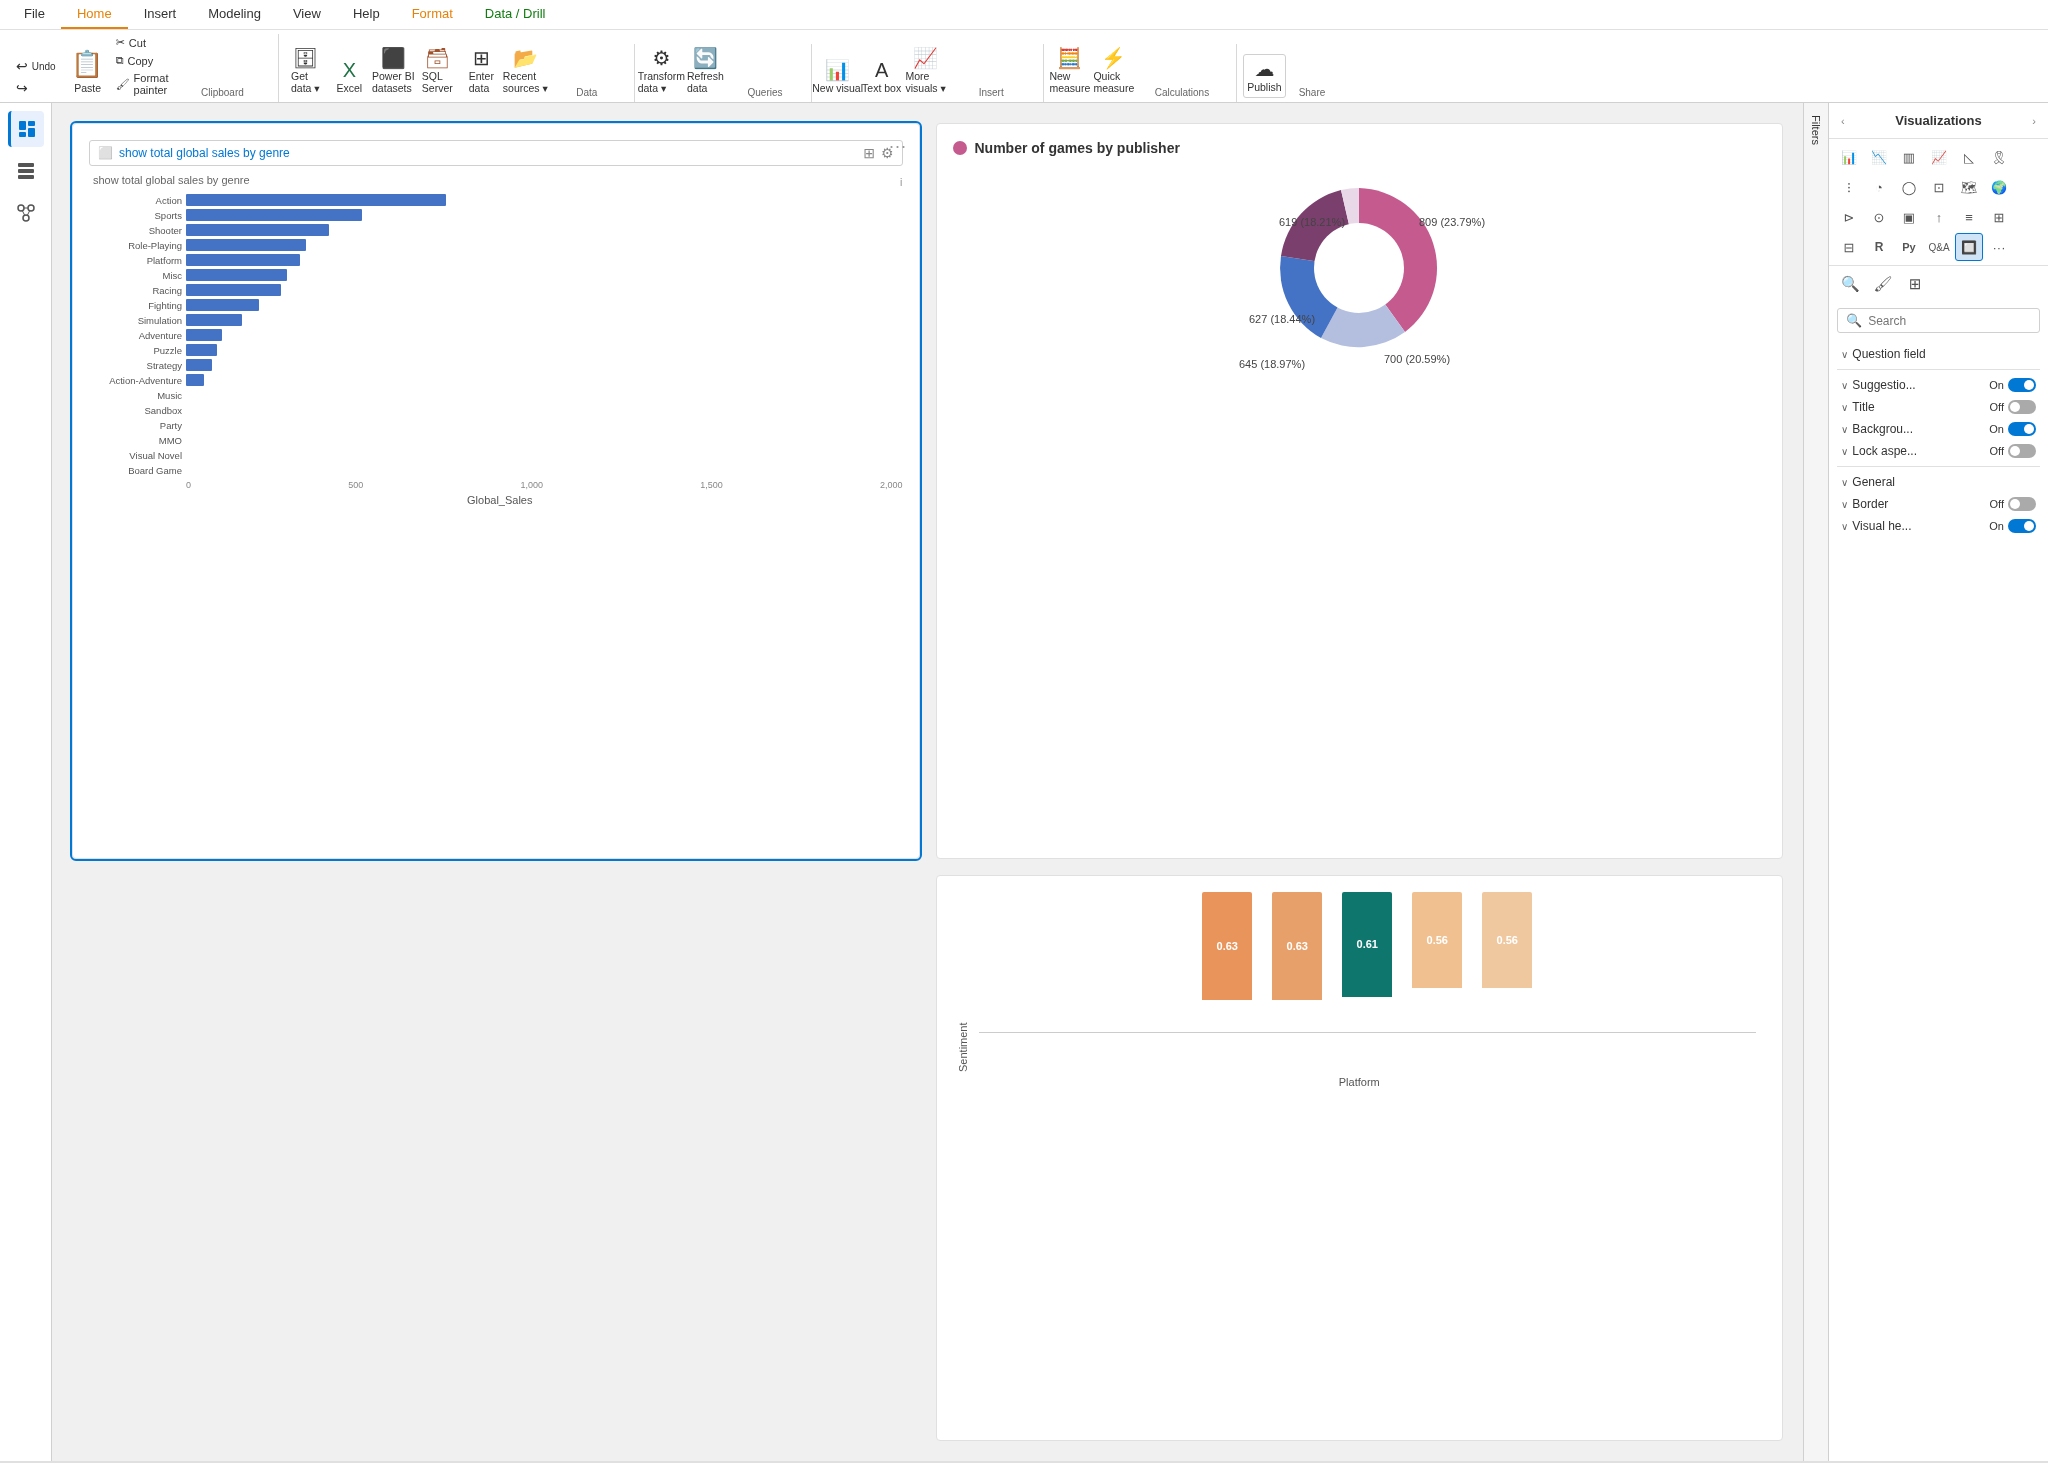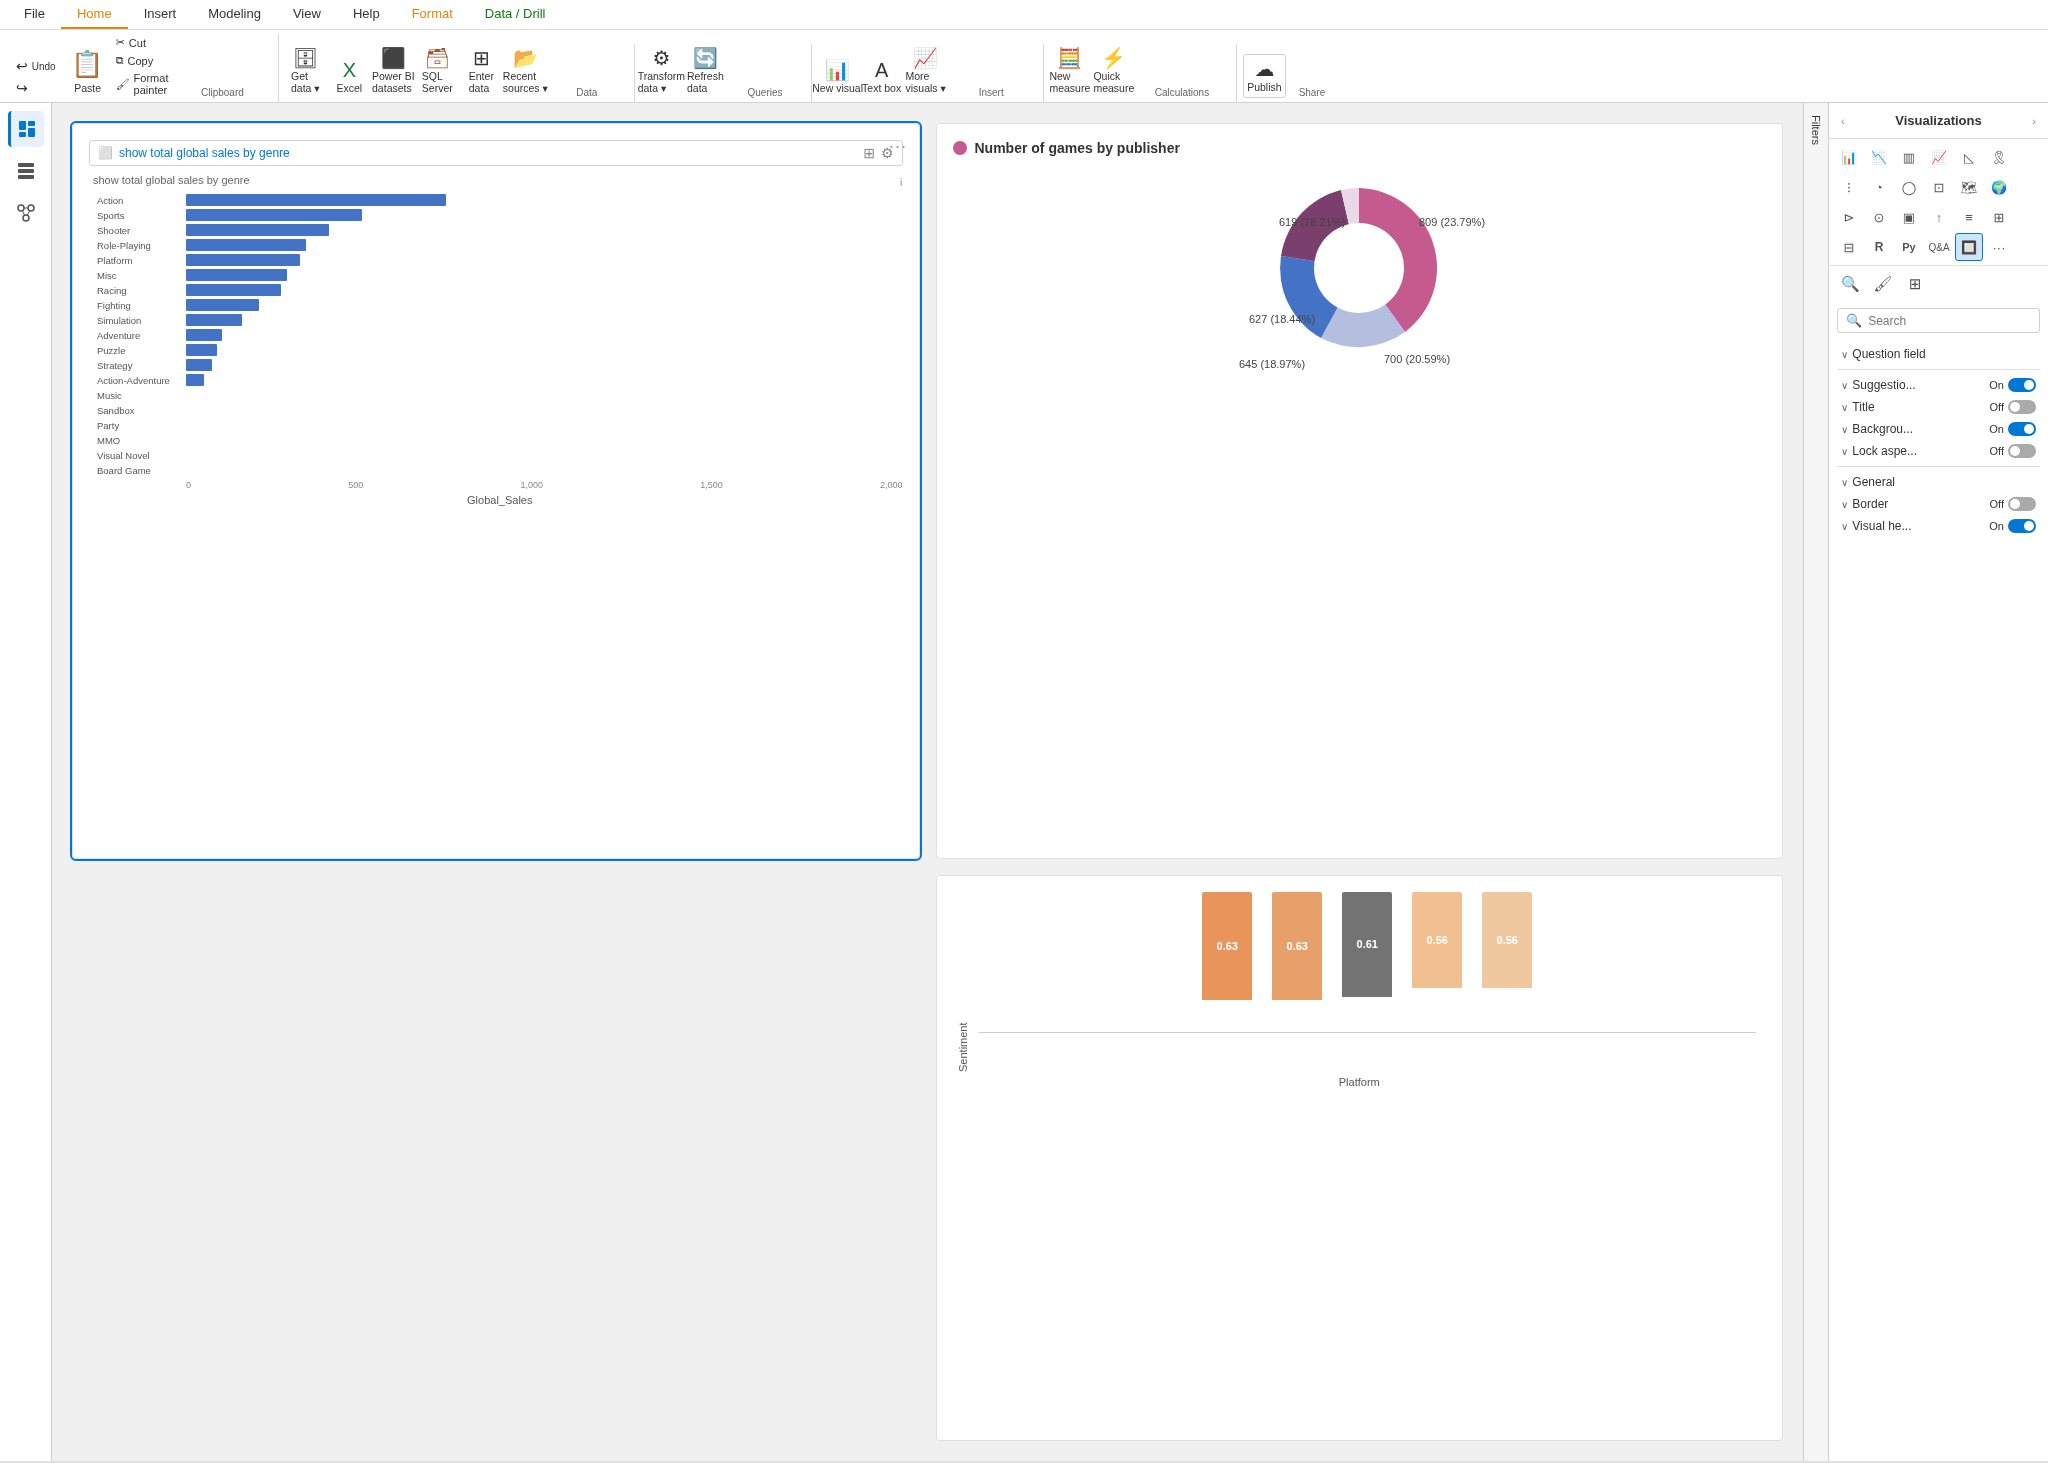--- a/index.html
+++ b/index.html
@@ -60,21 +60,21 @@
     .card-title .dot { width: 14px; height: 14px; border-radius: 50%; display: inline-block; }
     .card-more { position: absolute; top: 12px; right: 12px; color: #999; cursor: pointer; font-size: 18px; }
     .selected-card { outline: 2px solid #0078d4; }
 
     
     .qa-input-area { display: flex; align-items: center; border: 1px solid #d0d0d0; border-radius: 3px; padding: 4px 8px; margin-bottom: 8px; gap: 6px; }
     .qa-input { border: none; outline: none; font-size: 12px; width: 100%; color: #0078d4; }
     .qa-suggestion { font-size: 11px; color: #666; margin-bottom: 8px; padding-left: 4px; }
     .bar-chart { display: flex; flex-direction: column; gap: 3px; margin-top: 4px; }
     .bar-row { display: flex; align-items: center; gap: 4px; }
-    .bar-label { font-size: 9.5px; color: #555; width: 85px; white-space: nowrap; overflow: hidden; }
+    .bar-label { font-size: 9.5px; color: #555; text-align: right; width: 85px; white-space: nowrap; overflow: hidden; }
     .bar-track { flex: 1; height: 12px; background: transparent; position: relative; }
     .bar-fill { height: 100%; background: #4472c4; border-radius: 1px; }
     .bar-axis { display: flex; justify-content: space-between; font-size: 9px; color: #888; margin-top: 4px; padding-left: 89px; }
     .axis-label { font-size: 11px; color: #555; text-align: center; margin-top: 4px; }
 
     
     .donut-wrapper { display: flex; justify-content: center; align-items: center; height: 200px; position: relative; }
 
     
     .sent-chart { display: flex; align-items: flex-start; gap: 20px; justify-content: center; height: 140px; padding: 0 10px; }
@@ -431,21 +431,21 @@
                   <div class="sent-bar" style="background: rgb(232, 148, 90); height: 108px;">
                     <span class="sent-bar-val">0.63</span>
                   </div>
                 </div>
                 <div class="sent-bar-col">
                   <div class="sent-bar" style="background: rgb(232, 160, 106); height: 108px;">
                     <span class="sent-bar-val">0.63</span>
                   </div>
                 </div>
                 <div class="sent-bar-col">
-                  <div class="sent-bar" style="background: #737373; height: 104.571px;">
+                  <div class="sent-bar" style="background: #0f766e; height: 104.571px;">
                     <span class="sent-bar-val">0.61</span>
                   </div>
                 </div>
                 <div class="sent-bar-col">
                   <div class="sent-bar" style="background: rgb(240, 192, 144); height: 96px;">
                     <span class="sent-bar-val">0.56</span>
                   </div>
                 </div>
                 <div class="sent-bar-col">
                   <div class="sent-bar" style="background: rgb(240, 200, 160); height: 96px;">

